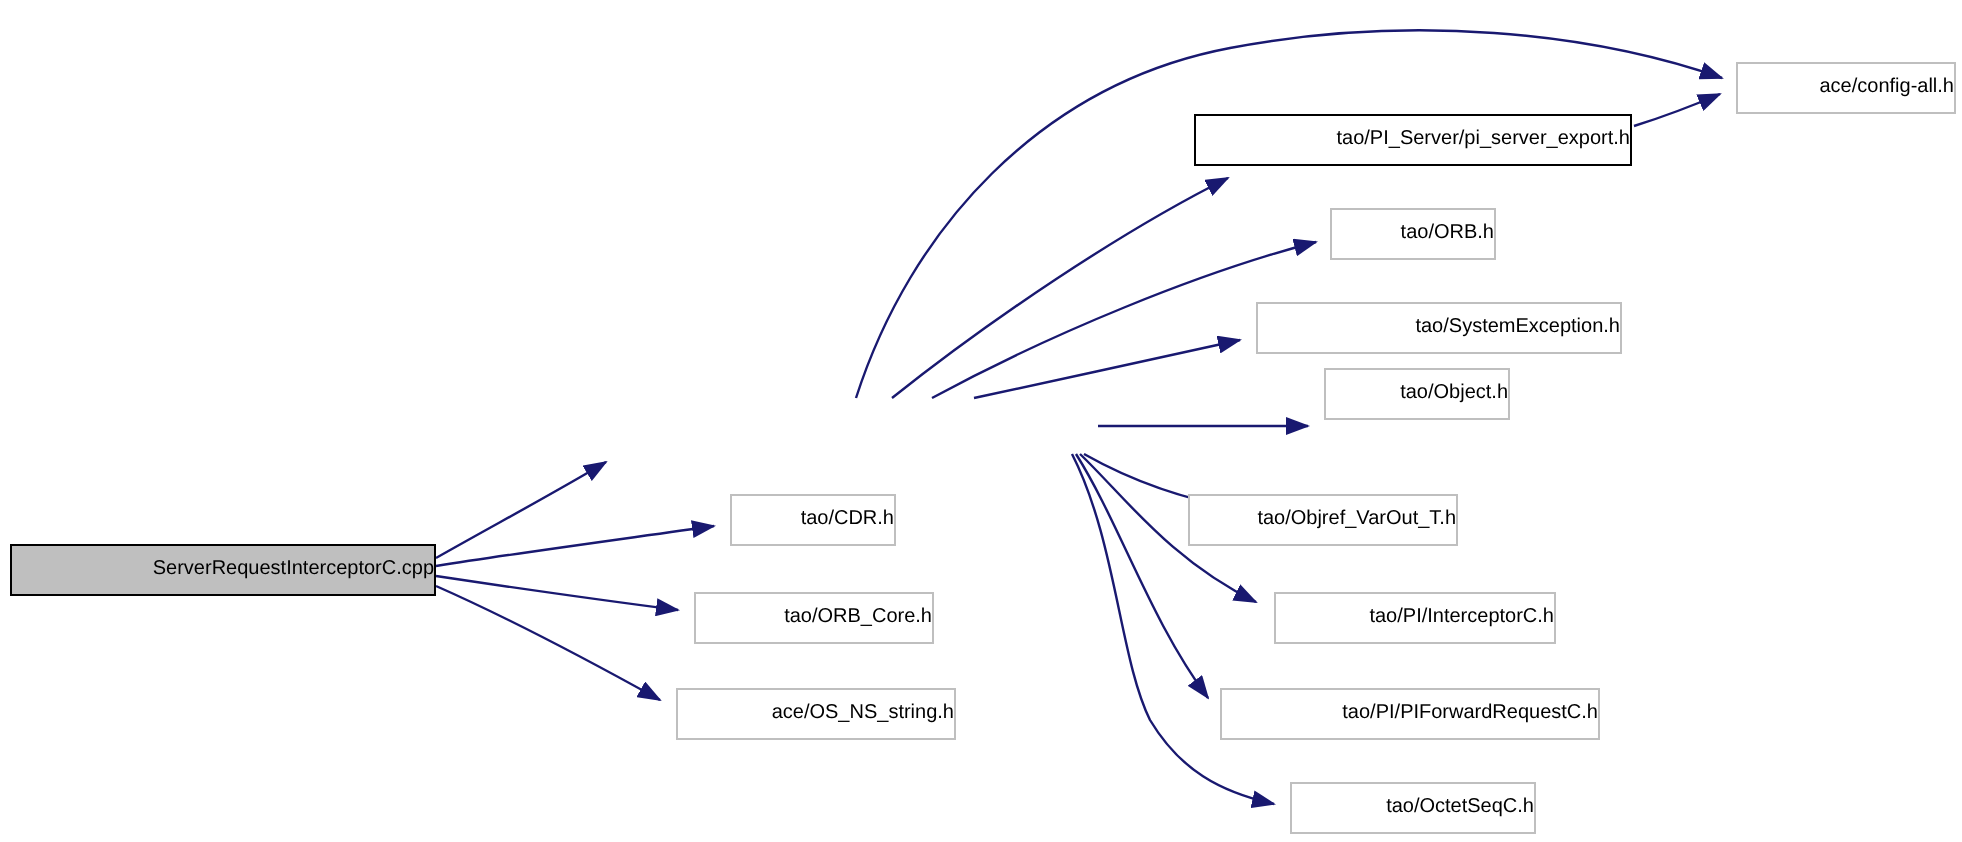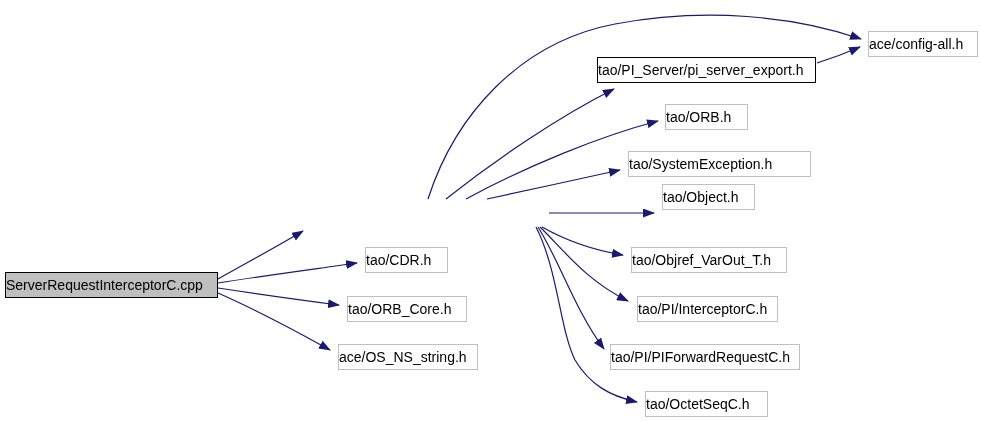--- a/index.html
+++ b/index.html
@@ -12,23 +12,23 @@
   }
   #edges{position:absolute;left:0;top:0;width:981px;height:421px;}
   .edge{fill:none;stroke:var(--edge,#191970);stroke-width:1.2;}
   .arrowhead{fill:var(--edge,#191970);}
   .node{
     position:absolute;
     box-sizing:border-box;
     background:var(--node-fill,#fff);
     border:1px solid var(--plain-node-border,#bfbfbf);
     color:var(--text,#000);
-    font-size:14px;
+    font-size:10px;
     line-height:24px;
-    text-align:left;
+    text-align:right;
     white-space:nowrap;
     overflow:hidden;
   }
   .node.linked{border:1px solid var(--linked-node-border,#000);}
   .node.main{
     background:var(--main-node-fill,#bfbfbf);
     border:1px solid var(--linked-node-border,#000);
   }
 </style>
 </head>
@@ -64,21 +64,21 @@
   <div class="node linked" style="left:597px;top:57px;width:219px;height:26px;">tao/PI_Server/pi_server_export.h</div>
 
   <div class="node" style="left:868px;top:31px;width:110px;height:26px;">ace/config-all.h</div>
 
   <div class="node" style="left:665px;top:104px;width:83px;height:26px;">tao/ORB.h</div>
 
   <div class="node" style="left:628px;top:151px;width:183px;height:26px;">tao/SystemException.h</div>
 
   <div class="node" style="left:662px;top:184px;width:93px;height:26px;">tao/Object.h</div>
 
-  <div class="node" style="left:631px;top:247px;width:156px;height:26px;">tao/Objref_VarOut_T.h</div>
+  <div class="node" style="left:594px;top:247px;width:135px;height:26px;">tao/Objref_VarOut_T.h</div>
 
   <div class="node" style="left:637px;top:296px;width:141px;height:26px;">tao/PI/InterceptorC.h</div>
 
   <div class="node" style="left:610px;top:344px;width:190px;height:26px;">tao/PI/PIForwardRequestC.h</div>
 
   <div class="node" style="left:645px;top:391px;width:123px;height:26px;">tao/OctetSeqC.h</div>
 
   <div class="node" style="left:365px;top:247px;width:83px;height:26px;">tao/CDR.h</div>
 
   <div class="node" style="left:347px;top:296px;width:120px;height:26px;">tao/ORB_Core.h</div>

